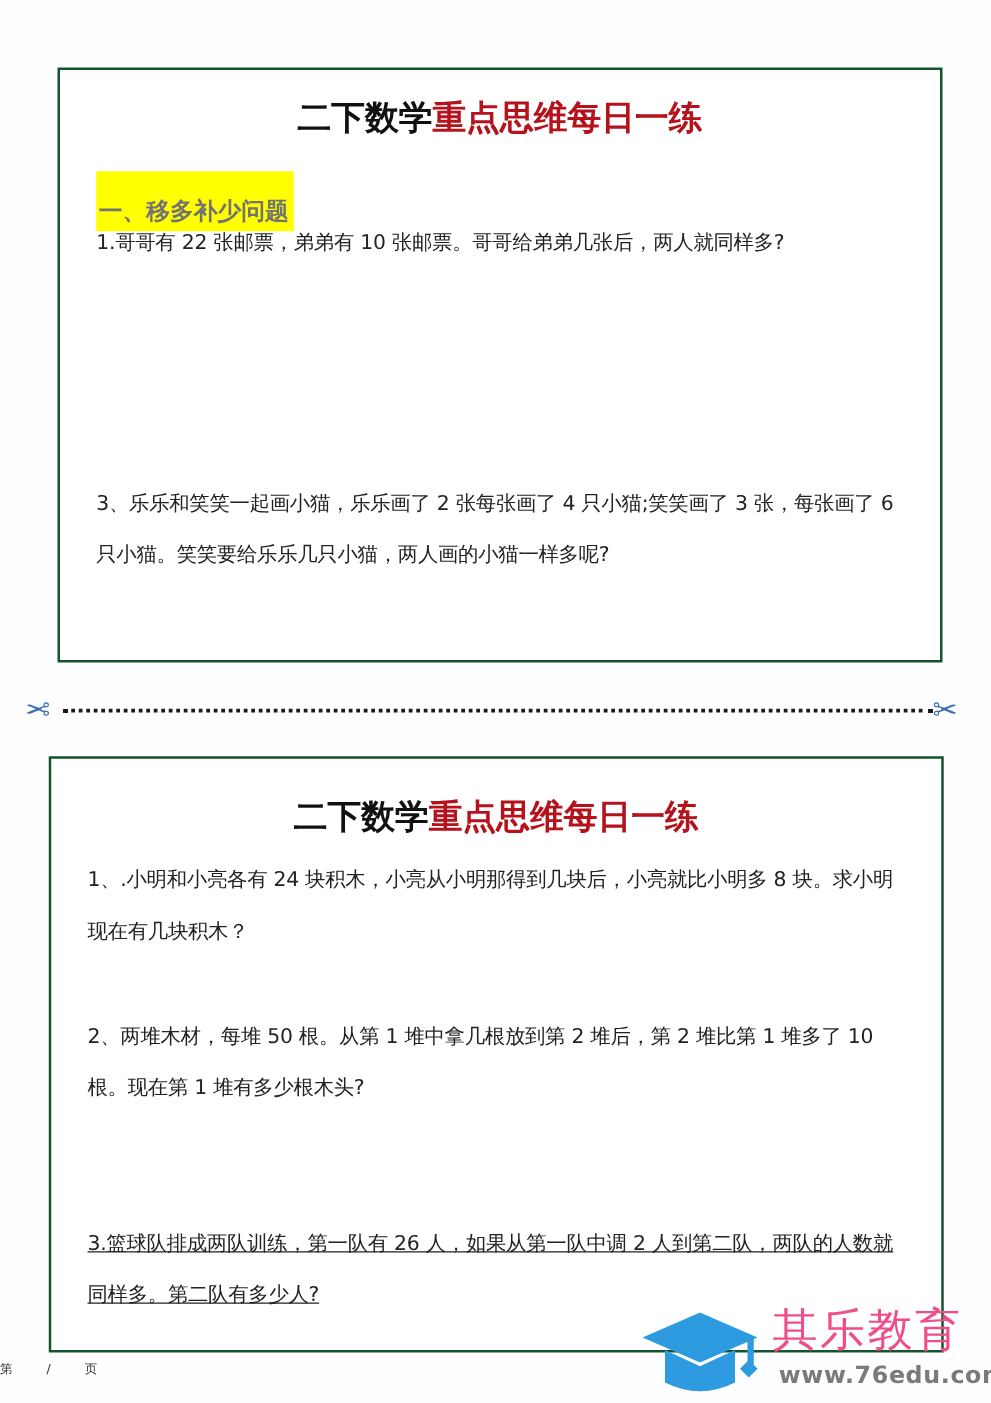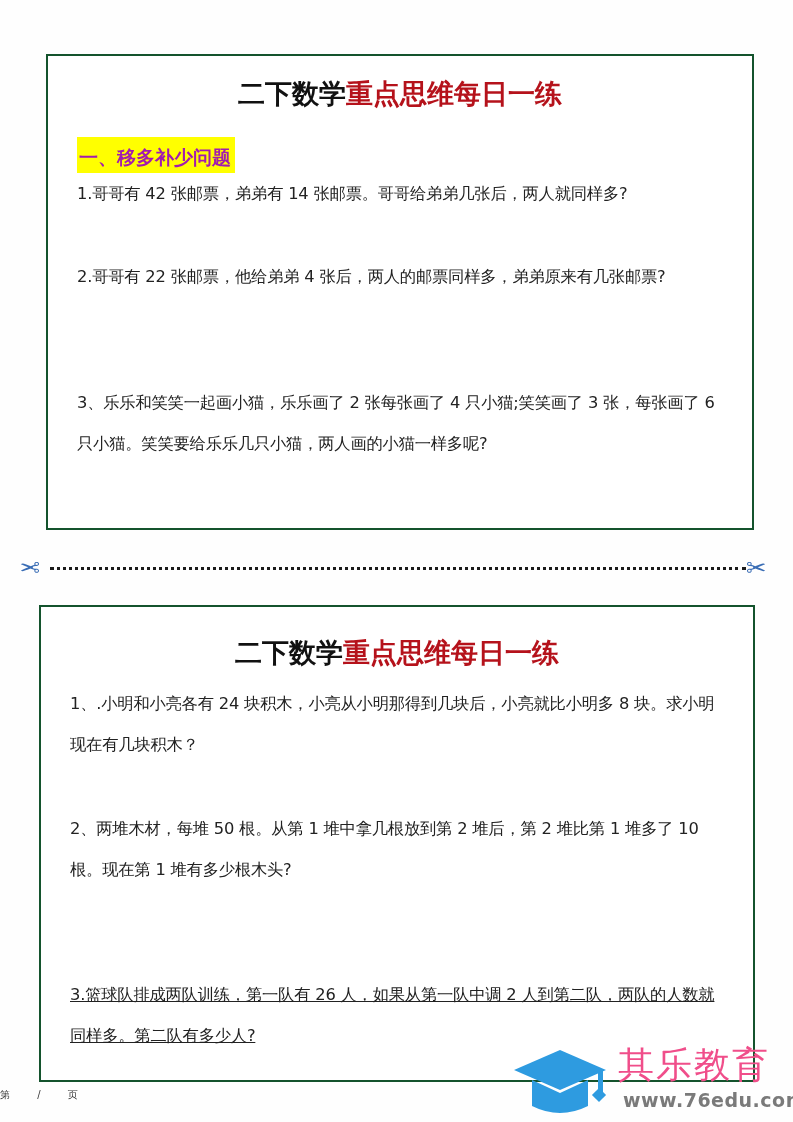--- a/index.html
+++ b/index.html
@@ -30,24 +30,24 @@
   .title .black { color: #111111; }
   .title .red { color: #b5121b; }
   #card1 .title { top: 20px; }
   #card2 .title { top: 28px; }
 
   .section-heading {
     position: absolute; left: 29px; top: 81px;
     background: #ffff00;
     font-weight: bold;
     font-size: 19px;
-    padding: 8px 4px 4px 2px;
+    padding: 20px 4px 4px 2px;
     line-height: 24px;
     white-space: nowrap;
-    color: #a21caf;
+    color: #737373;
   }
 
   .q {
     position: absolute;
     font-size: 16.3px;
     line-height: 41px;
     color: #222;
     letter-spacing: -0.2px;
   }
   #card1 .q { left: 29px; width: 650px; }
@@ -93,22 +93,21 @@
   }
 </style>
 </head>
 <body>
 
 <div id="card1" class="card">
   <div class="title">
     <span class="black">二下数学</span><span class="red">重点思维每日一练</span>
   </div>
   <div class="section-heading">一、移多补少问题</div>
-  <div id="c1q1" class="q">1.哥哥有 42 张邮票，弟弟有 14 张邮票。哥哥给弟弟几张后，两人就同样多?</div>
-  <div id="c1q2" class="q">2.哥哥有 22 张邮票，他给弟弟 4 张后，两人的邮票同样多，弟弟原来有几张邮票?</div>
+  <div id="c1q1" class="q">1.哥哥有 22 张邮票，弟弟有 10 张邮票。哥哥给弟弟几张后，两人就同样多?</div>
   <div id="c1q3" class="q">3、乐乐和笑笑一起画小猫，乐乐画了 2 张每张画了 4 只小猫;笑笑画了 3 张，每张画了 6 只小猫。笑笑要给乐乐几只小猫，两人画的小猫一样多呢?</div>
 </div>
 
 <div class="scissors" id="scissors-left">✂</div>
 <div class="cut-line"></div>
 <div class="scissors" id="scissors-right">✂</div>
 
 <div id="card2" class="card">
   <div class="title">
     <span class="black">二下数学</span><span class="red">重点思维每日一练</span>

